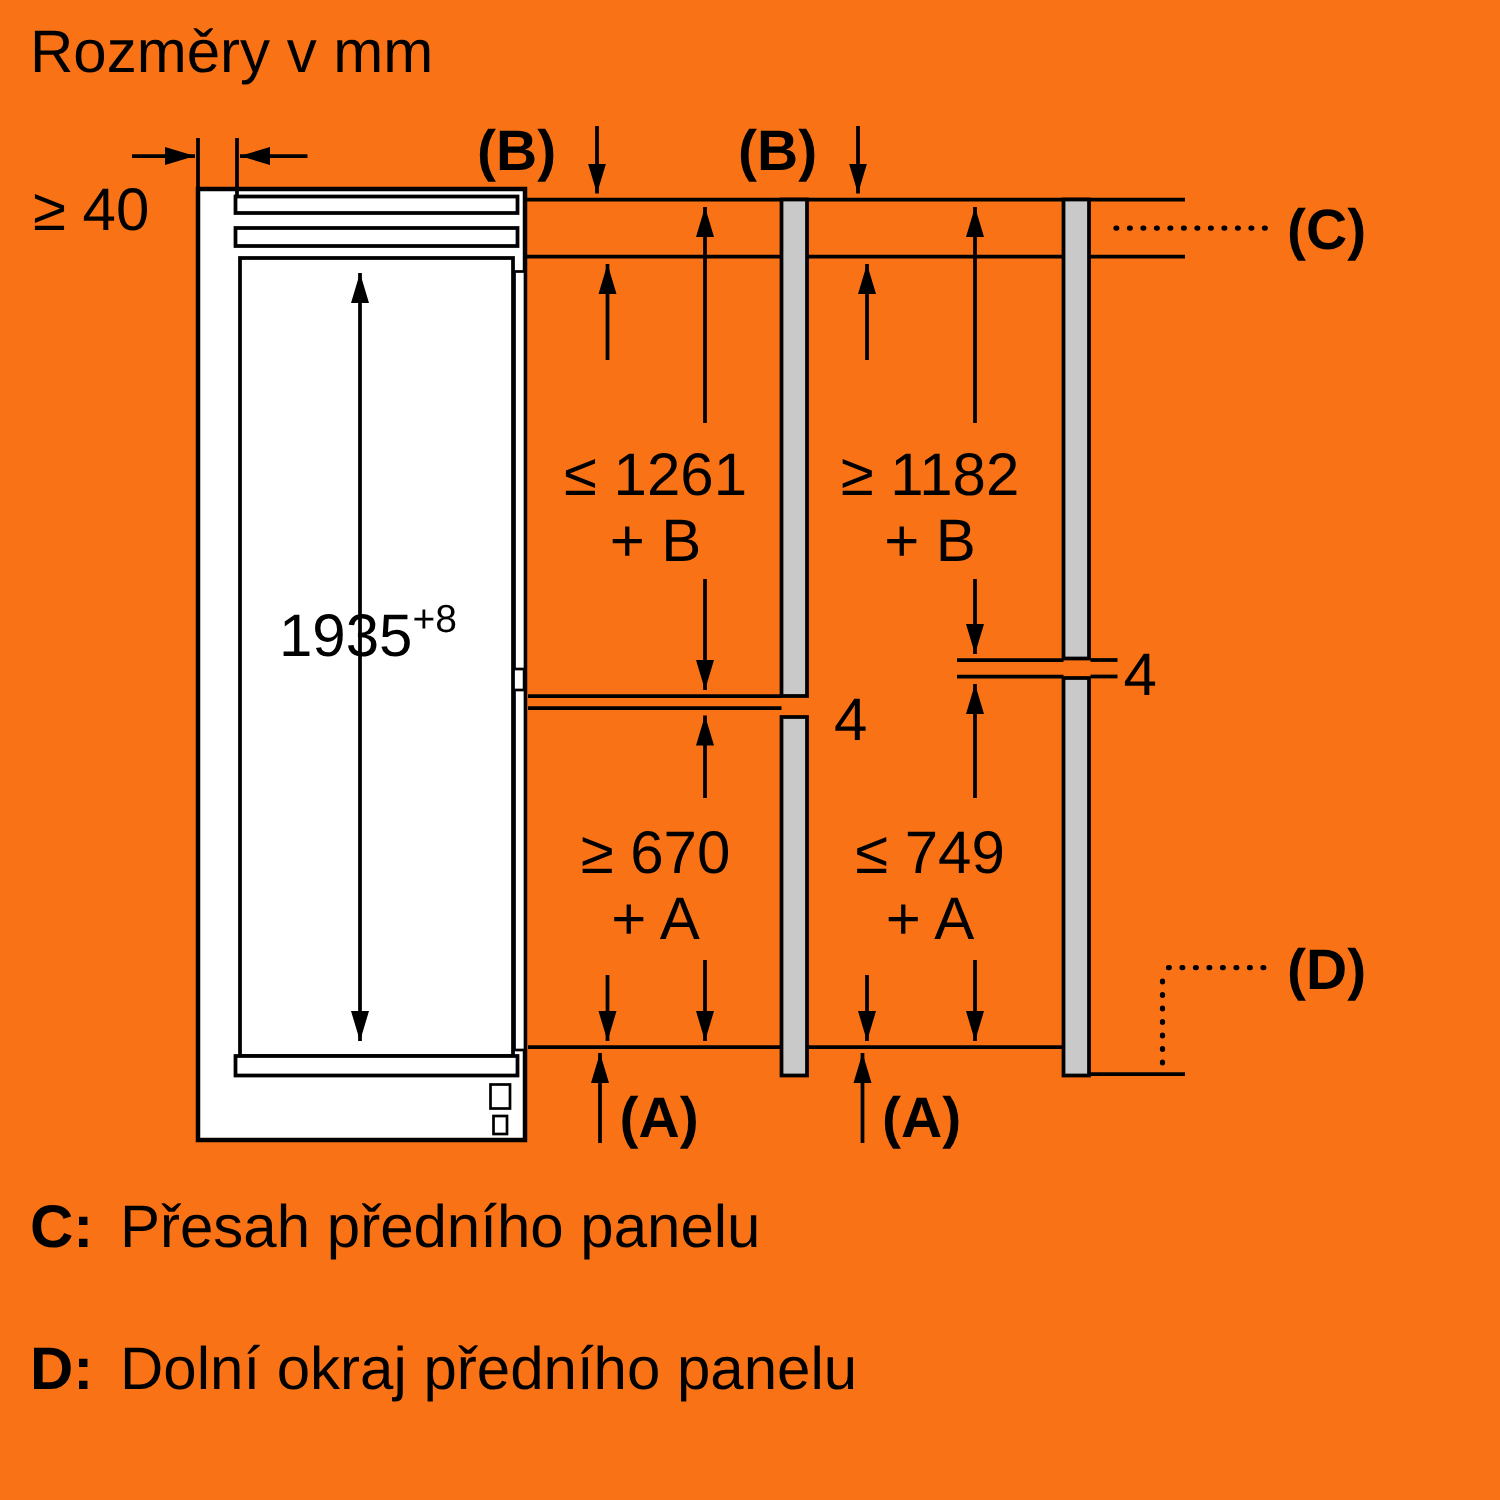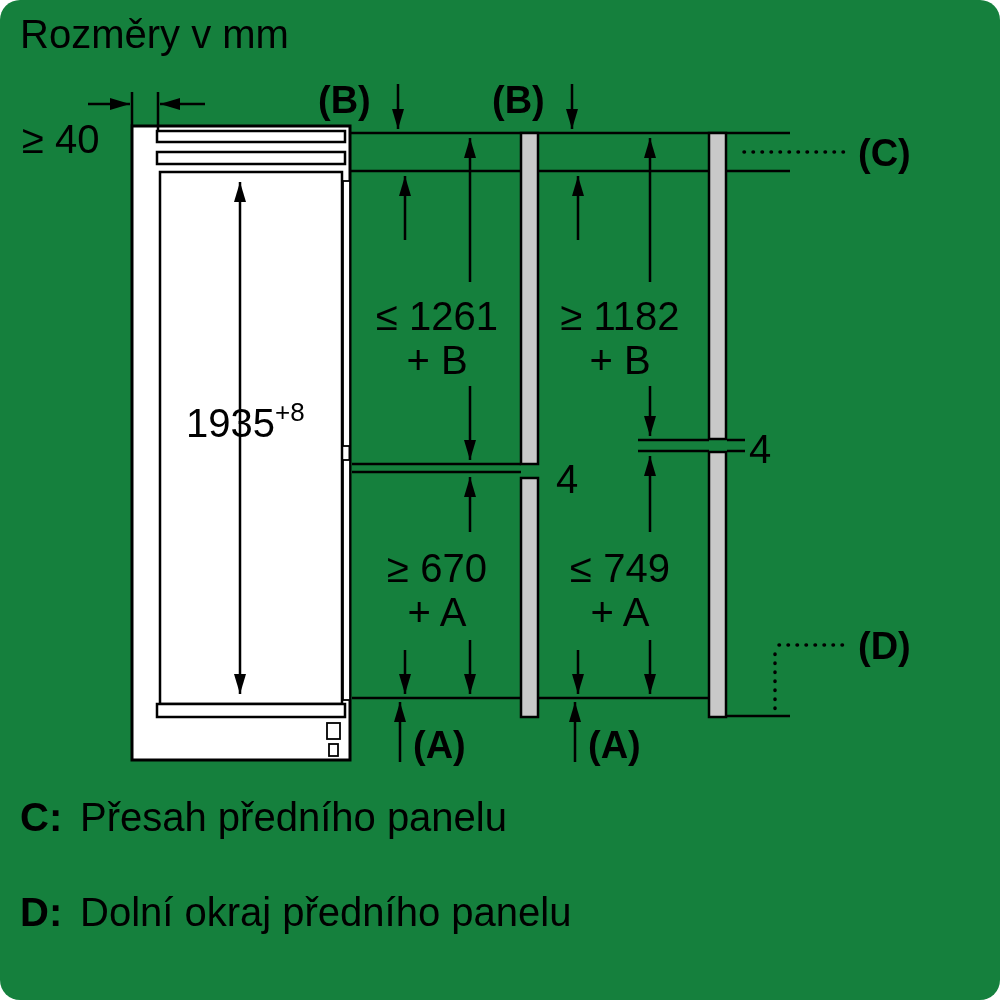--- a/index.html
+++ b/index.html
@@ -1,17 +1,17 @@
 <!DOCTYPE html>
 <html><head>
 <meta charset="utf-8">
 <style>
   html,body{margin:0;padding:0;background:#fff;}
-  .page{position:relative;width:1000px;height:1000px;background:#15803d;
-        font-family:"Liberation Sans",sans-serif;overflow:hidden;border-radius:20px;}
+  .page{position:relative;width:1000px;height:1000px;background:#f97316;
+        font-family:"Liberation Sans",sans-serif;overflow:hidden;}
   svg{position:absolute;left:0;top:0;}
   text{font-family:"Liberation Sans",sans-serif;fill:#000;}
   .t{font-size:40px;}
   .lbl{font-size:38px;font-weight:bold;}
   .mid{text-anchor:middle;}
   .leg{font-size:40px;}
   .key{font-weight:bold;}
   .sup{font-size:26px;}
   .ln{stroke:#000;stroke-width:2.5;fill:none;}
   .ln3{stroke:#000;stroke-width:3;fill:none;}

